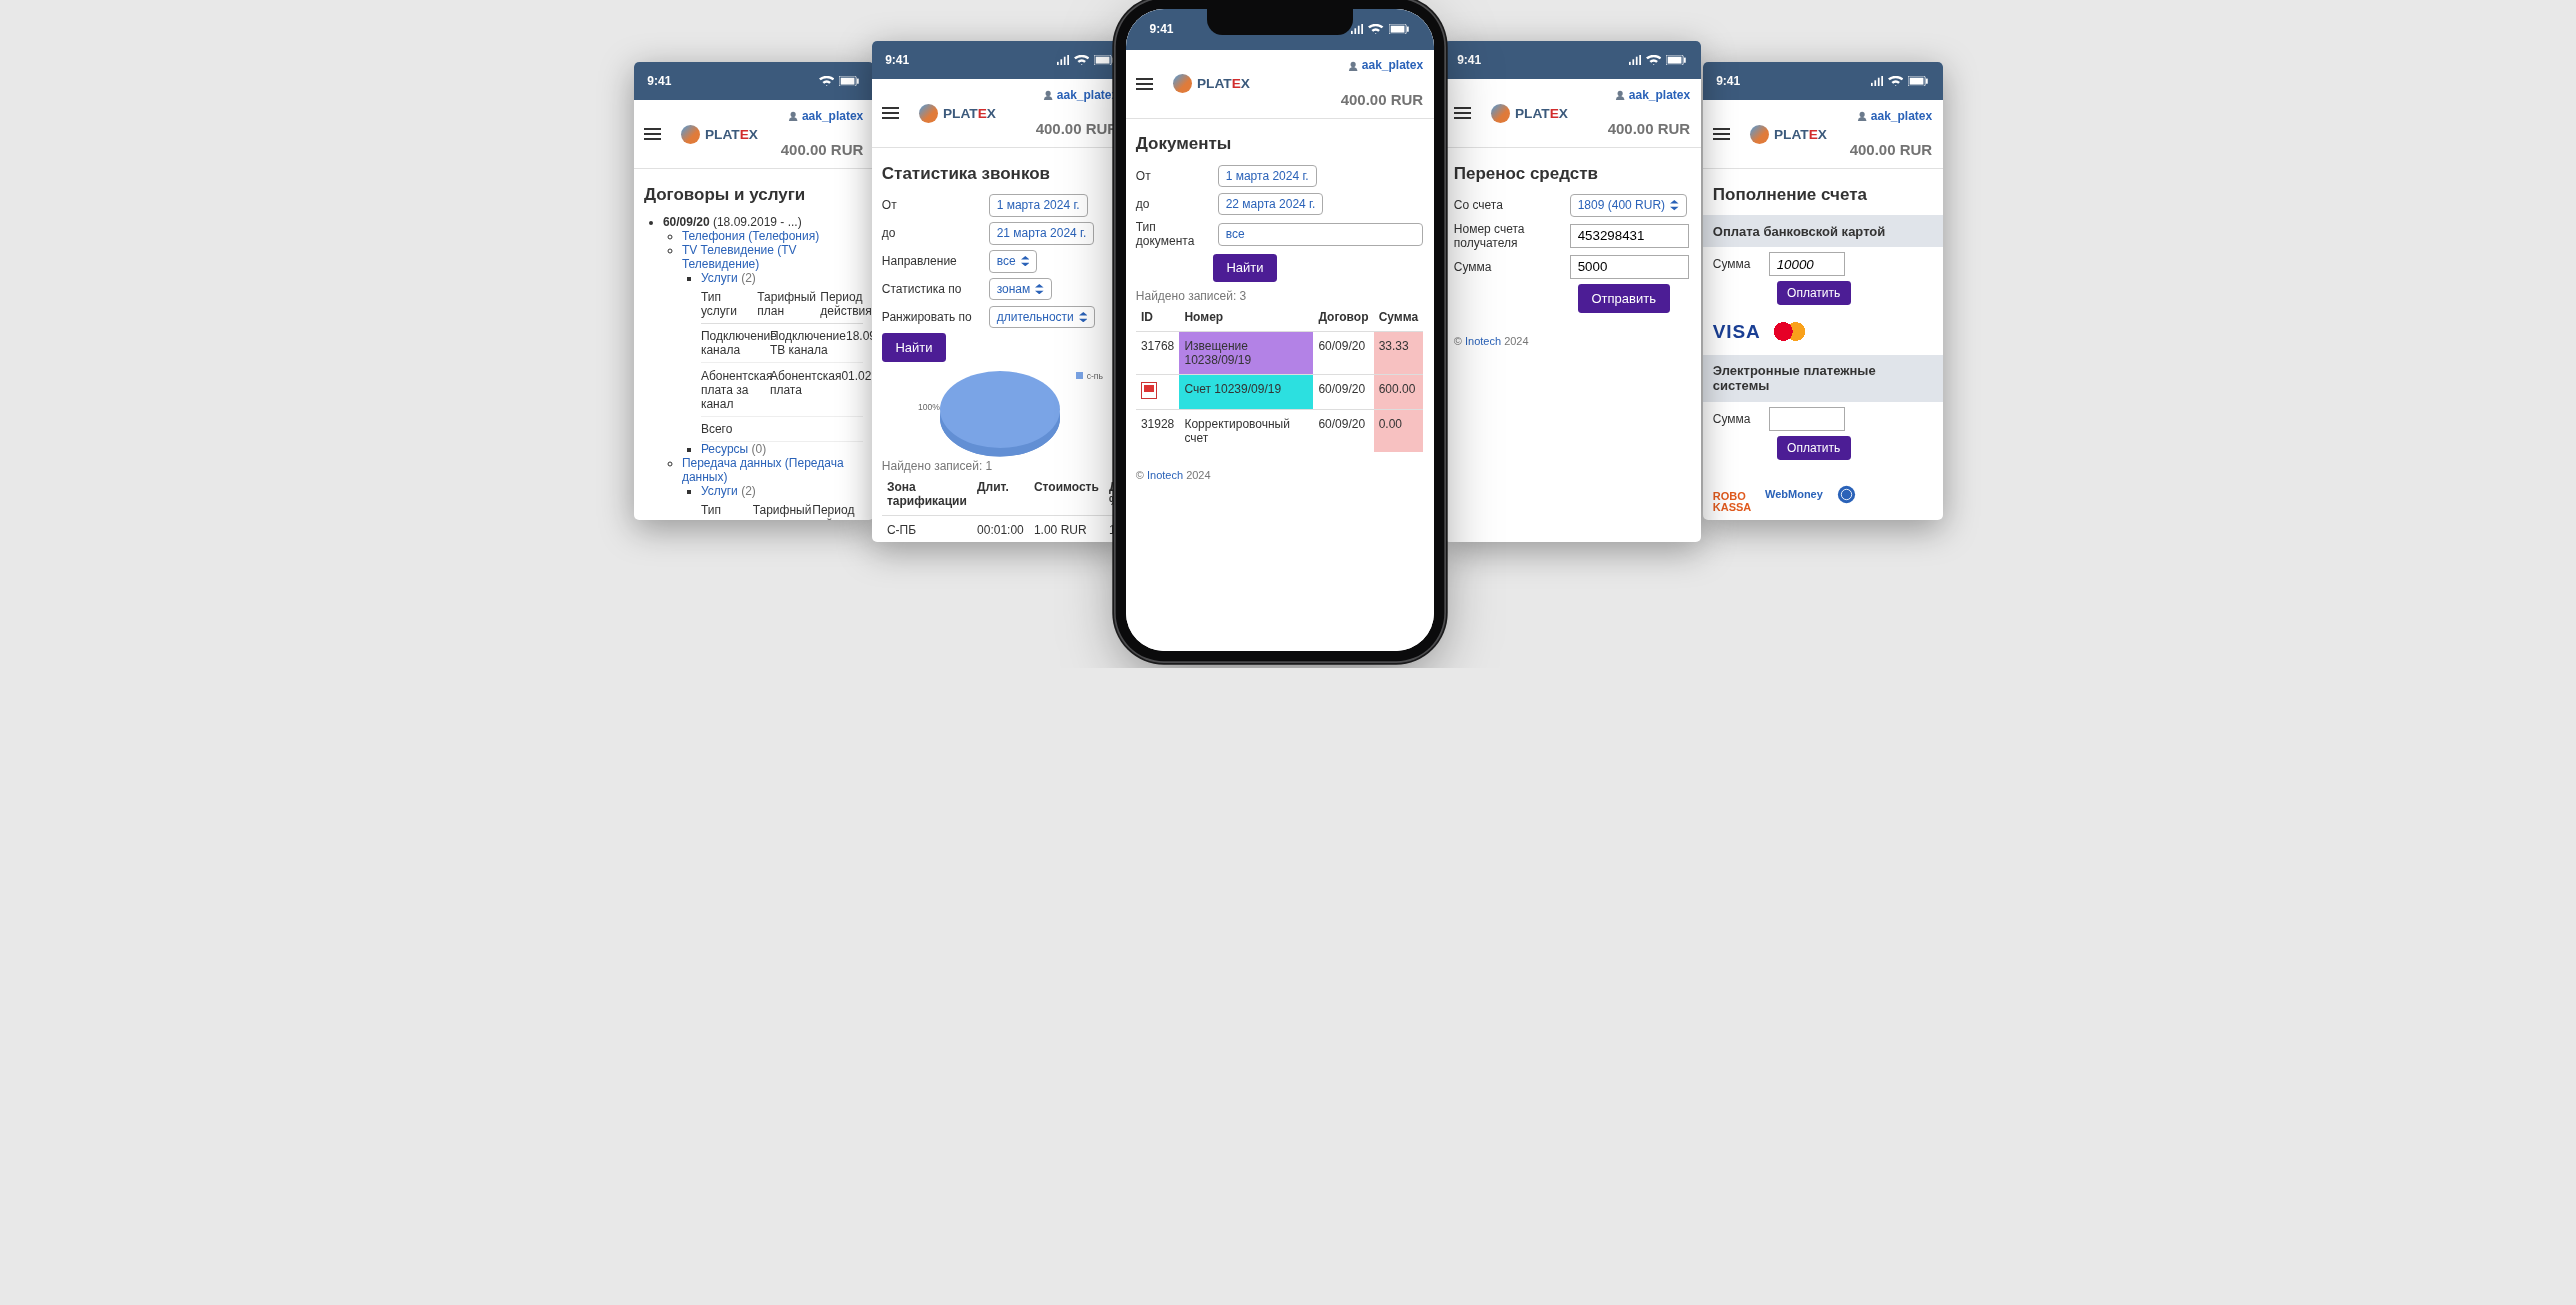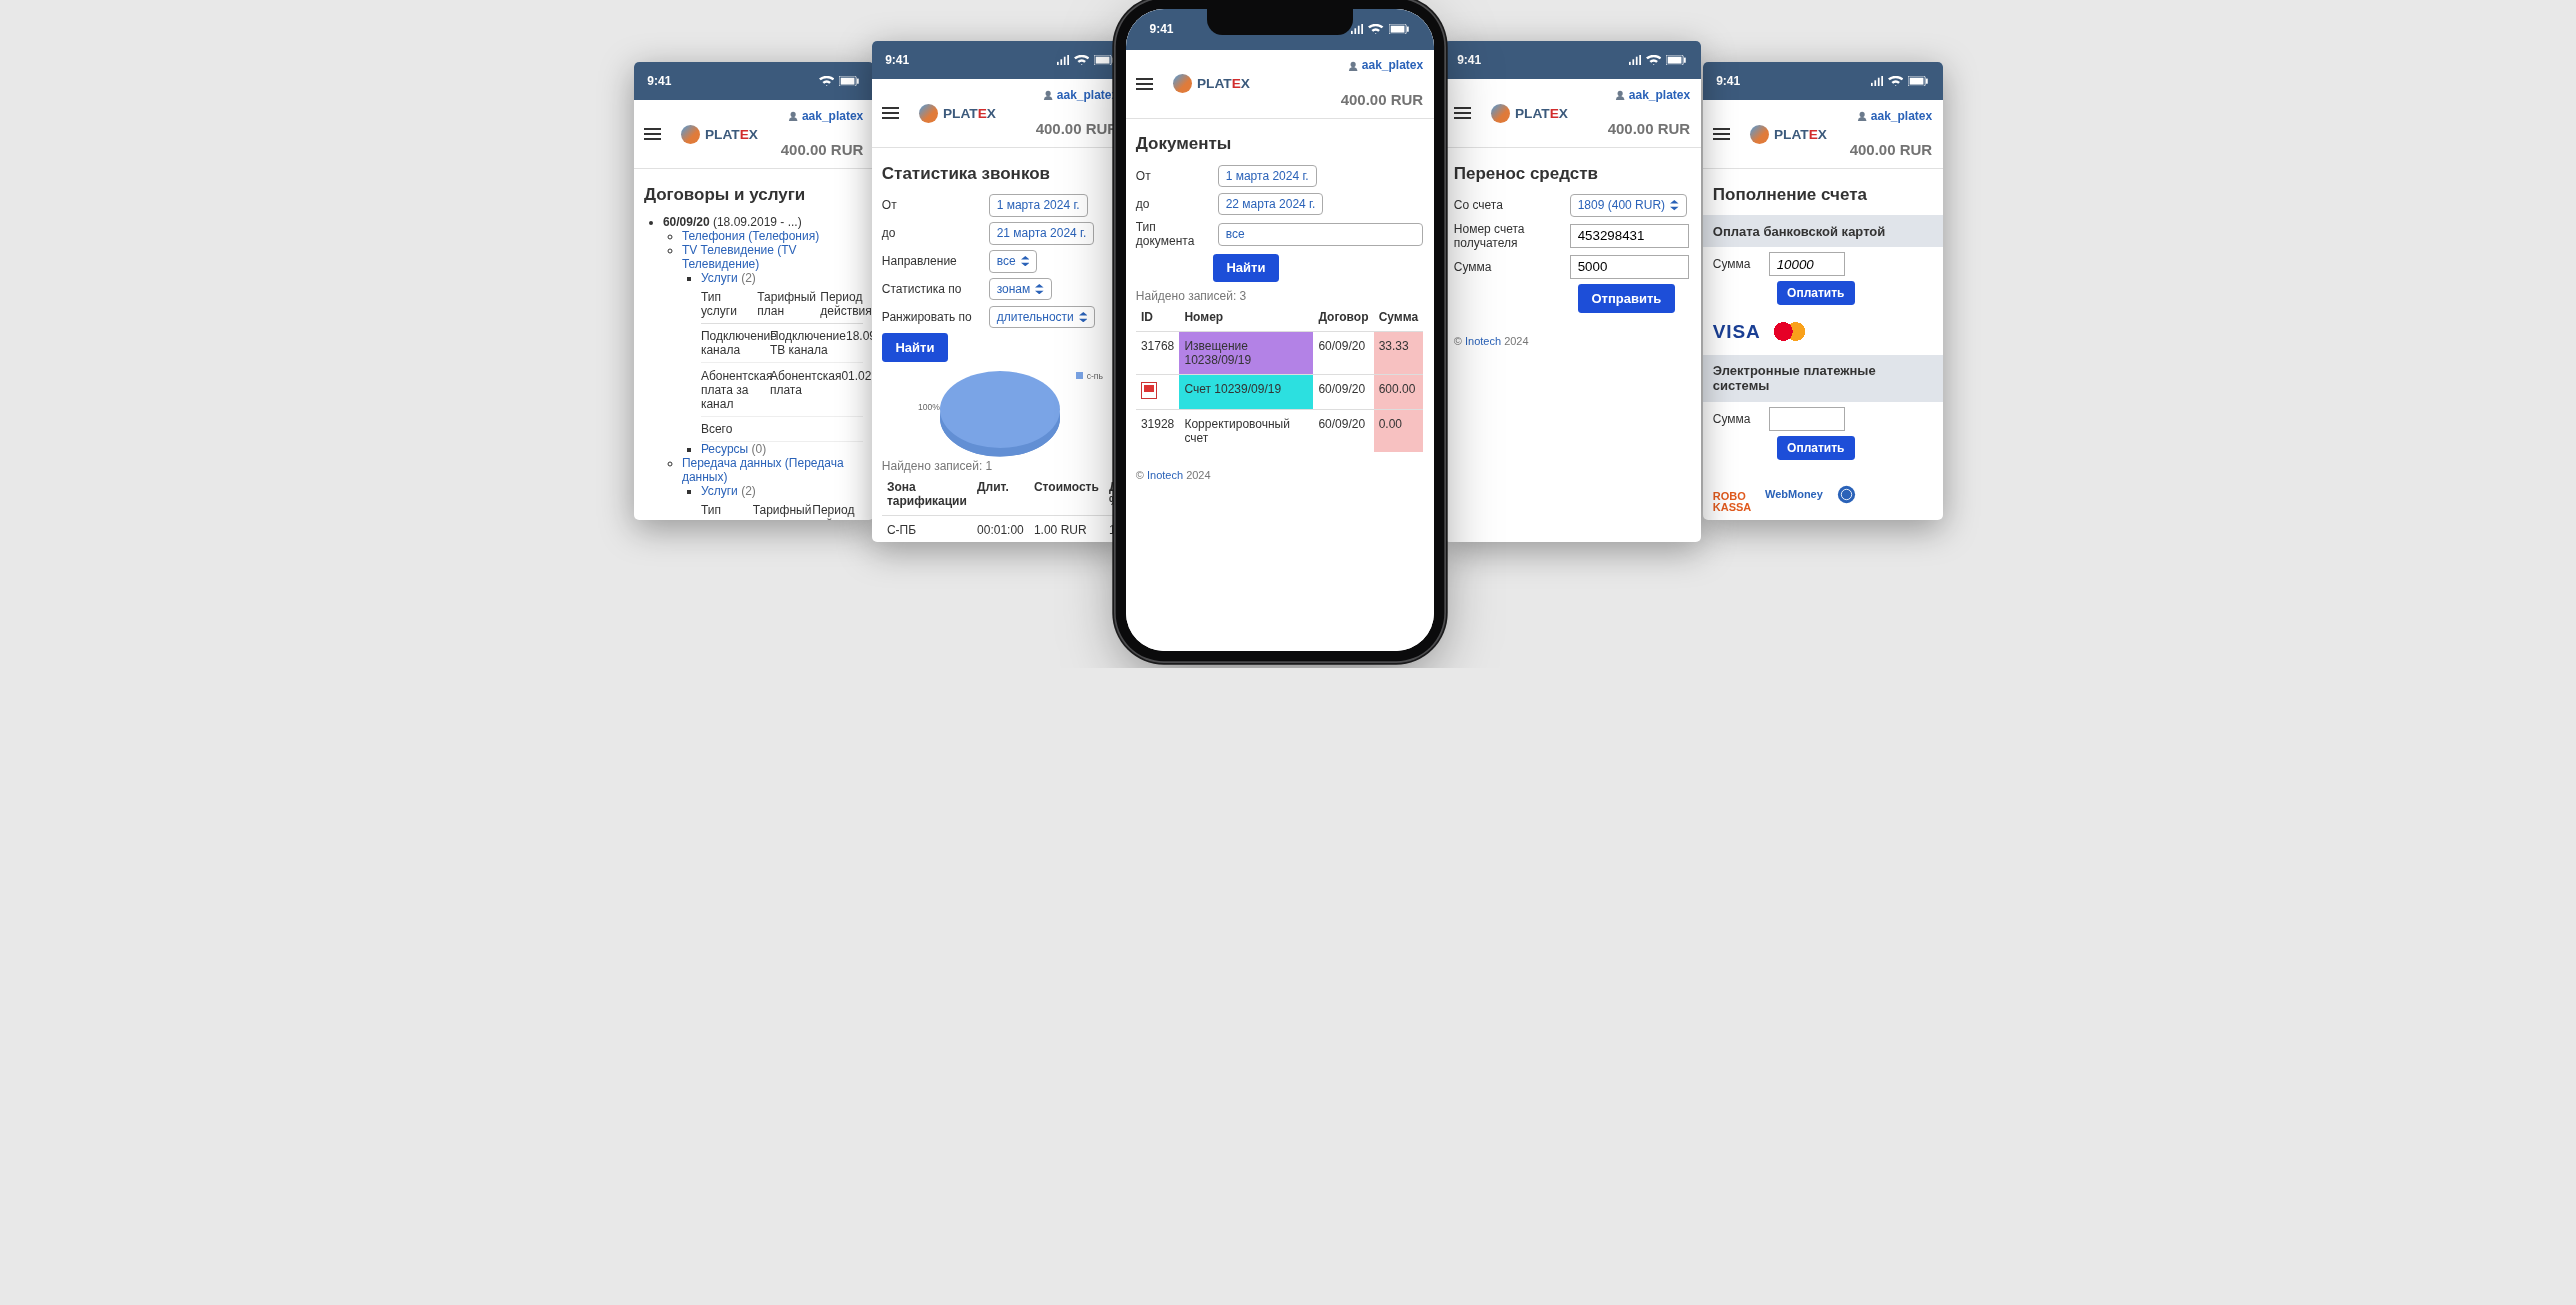--- a/index.html
+++ b/index.html
@@ -21,21 +21,21 @@
   .hdr-right .user svg{vertical-align:-1.7px;fill:#6b7a8c;margin-right:3.4px;}
   .hdr-right .bal{color:#737373;font-weight:700;font-size:15px;margin-top:16px;}
   .content{padding:8.6px 10.3px;}
   h2{font-size:17px;margin:6.9px 0 10.3px;font-weight:700;}
   h3{font-size:13px;margin:10.3px 0 6.9px;font-weight:700;}
   .row{display:flex;align-items:center;margin:5.1px 0;gap:13px;}
   .row .lbl{width:94px;}
   .docs .lbl{width:69px;}
   .sel,.date{display:inline-flex;align-items:center;gap:5.1px;border:0.9px solid #aaa;border-radius:4px;padding:3.4px 6.9px;color:#2a62b8;background:#fff;}
   .sel svg{fill:#2a62b8;}
-  .btn{background:#1d4ed8;color:#fff;border:none;border-radius:3.4px;padding:6.9px 13.7px;font-size:13px;font-weight:700;cursor:pointer;text-align:right;}
+  .btn{background:#4c1d95;color:#fff;border:none;border-radius:3.4px;padding:6.9px 13.7px;font-size:13px;font-weight:400;cursor:pointer;text-align:right;}
   .btn-sm{padding:5.1px 10.3px;font-size:12px;}
   .input{border:0.9px solid #aaa;border-radius:0;padding:3.4px 6.9px;}
   a,.link{color:#2a62b8;text-decoration:none;cursor:pointer;}
   .footer{color:#777;font-size:11px;padding:8.6px 10.3px;}
   .footer .link{color:#2a62b8;}
   table{border-collapse:collapse;width:100%;font-size:12px;}
   th,td{padding:6.9px 5.1px;text-align:left;border-top:0.9px solid #ddd;vertical-align:top;}
   th{font-weight:700;border-top:none;}
   .section-bar{background:#e0e4ea;padding:8.6px 10.3px;margin:8.6px -10.3px 0 -10.3px;}
   .pay-pills{display:flex;gap:13.7px;padding:10.3px 0 3.4px;align-items:center;}

